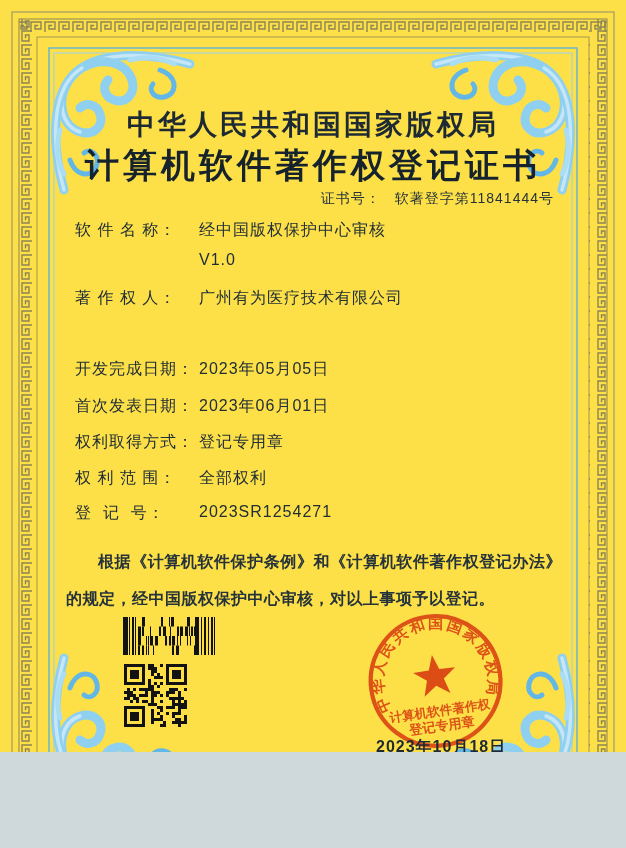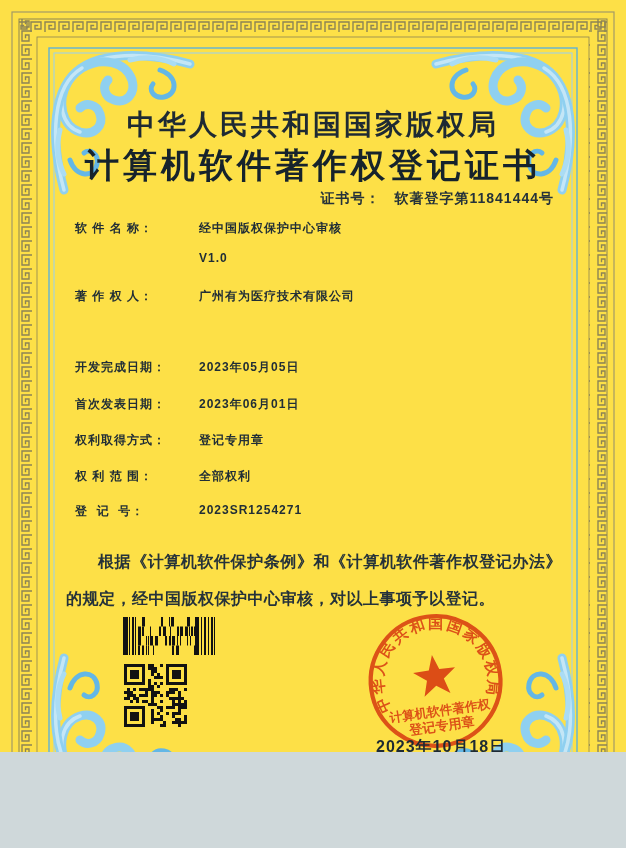--- a/index.html
+++ b/index.html
@@ -20,24 +20,24 @@
     font-weight:bold;font-size:28px;letter-spacing:3px;color:#1e2a33;
   }
   .cert-title{
     position:absolute;left:0;right:0;top:143px;
     text-align:center;
     font-family:Liberation Serif, serif;
     font-weight:bold;font-size:34px;letter-spacing:4px;color:#16232c;
   }
   .cert-no{
     position:absolute;right:72px;top:190px;
-    font-size:14px;font-weight:bold;letter-spacing:1px;color:#25323a;
+    font-size:14px;font-weight:normal;letter-spacing:1px;color:#25323a;
   }
   .cert-no .gap{display:inline-block;width:14px;}
-  .row{position:absolute;left:75px;right:60px;font-size:12px;font-weight:bold;text-align:right;}
+  .row{position:absolute;left:75px;right:60px;font-size:16px;font-weight:normal;text-align:right;}
   .flabel{position:absolute;left:0;top:0;letter-spacing:1px;white-space:pre;}
   .fvalue{position:absolute;left:124px;top:0;letter-spacing:1px;white-space:pre;}
   .fvalue2{position:absolute;left:124px;top:22px;letter-spacing:1px;margin-top:9px;}
   .statement{
     position:absolute;left:66px;top:543px;width:496px;
     font-size:16px;font-weight:600;line-height:37px;
     text-indent:2em;letter-spacing:0.5px;text-align:justify;color:#25323a;
   }
   .barcode{position:absolute;left:123px;top:617px;}
   .qrcode{position:absolute;left:124px;top:664px;}

